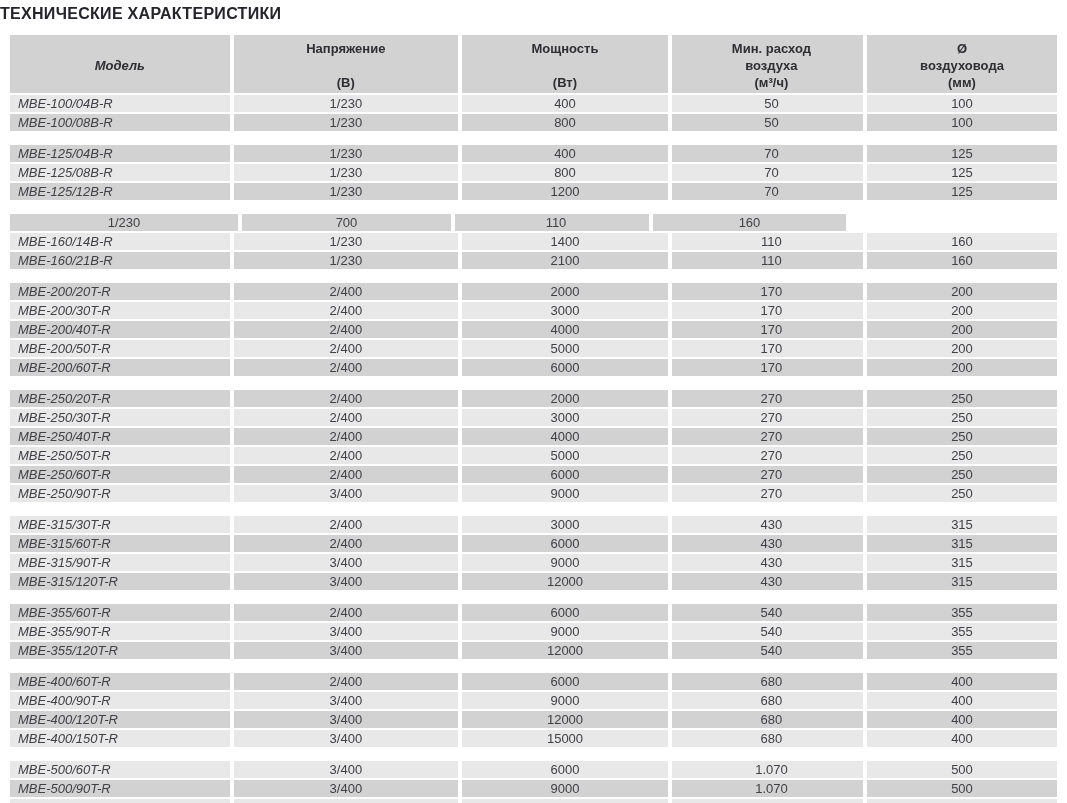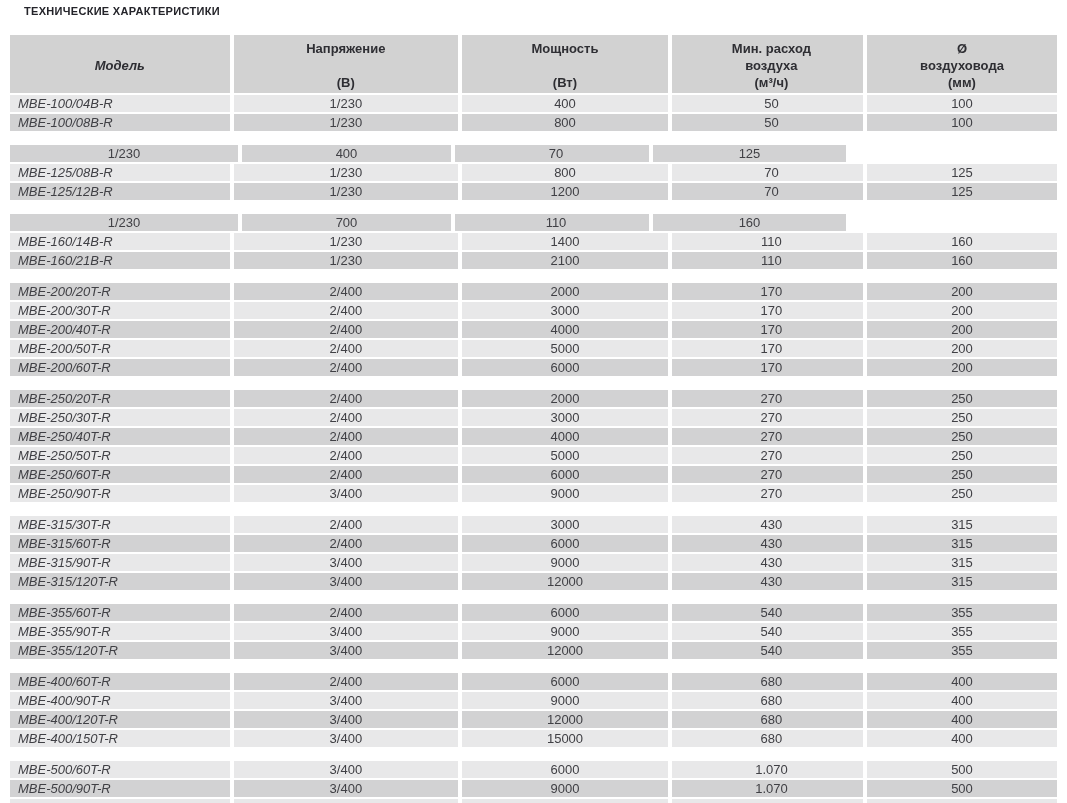--- a/index.html
+++ b/index.html
@@ -10,23 +10,23 @@
   }
   .page {
     position: relative;
     width: 1067px;
     height: 803px;
     overflow: hidden;
     background: var(--page-bg, #ffffff);
   }
   .title {
     position: absolute;
-    left: 24px;
+    left: 0;
     top: 5px;
-    font-size: 11px;
+    font-size: 16px;
     font-weight: bold;
     letter-spacing: 0.3px;
     color: var(--title-text, #24242a);
   }
   .spec-table {
     position: absolute;
     left: 10px;
     top: 35px;
     width: 1047px;
   }
@@ -123,20 +123,21 @@
           <div class="row dark">
             <div class="cell col-model model">MBE-100/08B-R</div>
             <div class="cell col-voltage">1/230</div>
             <div class="cell col-power">800</div>
             <div class="cell col-airflow">50</div>
             <div class="cell col-diameter">100</div>
           </div>
         </div>
         <div class="group">
           <div class="row dark">
+            <div class="cell col-model model">MBE-125/04B-R</div>
             <div class="cell col-voltage">1/230</div>
             <div class="cell col-power">400</div>
             <div class="cell col-airflow">70</div>
             <div class="cell col-diameter">125</div>
           </div>
           <div class="row light">
             <div class="cell col-model model">MBE-125/08B-R</div>
             <div class="cell col-voltage">1/230</div>
             <div class="cell col-power">800</div>
             <div class="cell col-airflow">70</div>

